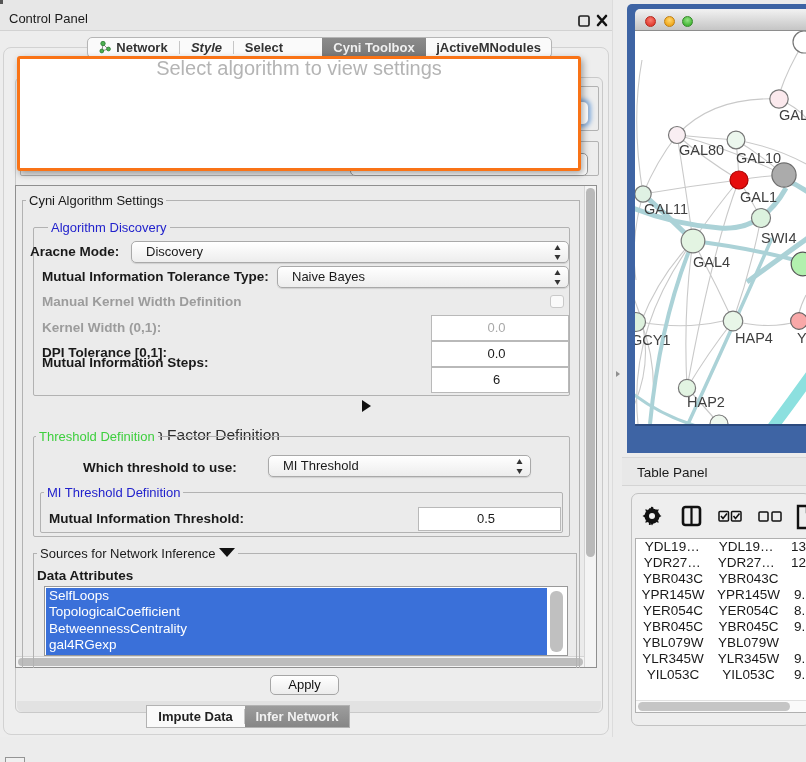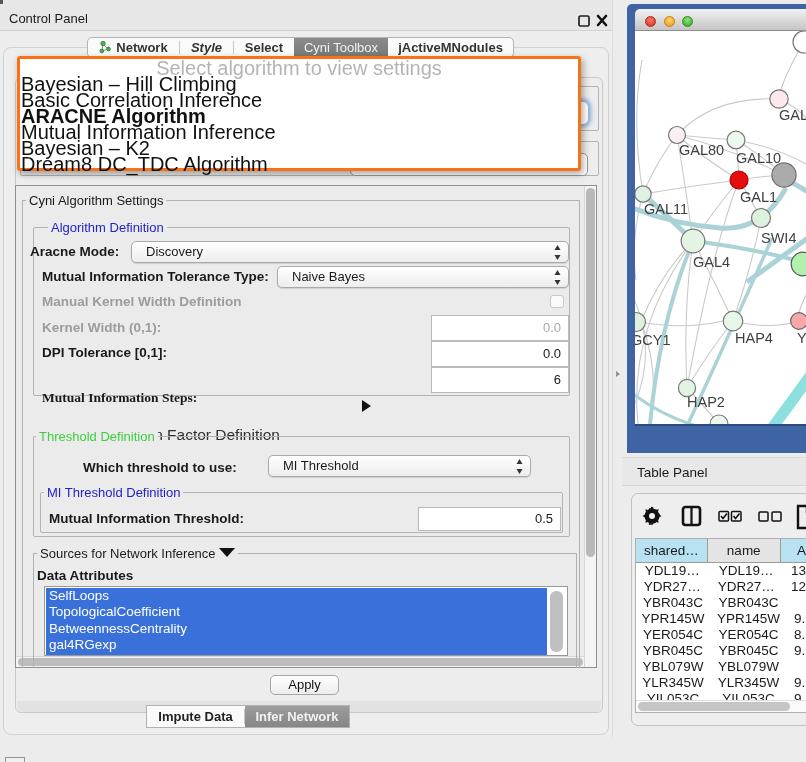--- a/index.html
+++ b/index.html
@@ -1,19 +1,19 @@
 <!DOCTYPE html>
 <html><head><meta charset="utf-8"><style>
 *{margin:0;padding:0;box-sizing:border-box;}
 html,body{width:806px;height:762px;}
 body{position:relative;font-family:"Liberation Sans",sans-serif;font-size:13px;background:#ececec;overflow:hidden;color:#1a1a1a;}
 .abs{position:absolute;}
 .b{font-weight:bold;}
 .gray{color:#9c9c9c;}
-.field{position:absolute;border:1px solid #b9b9b9;background:#fff;text-align:right;padding-right:7px;line-height:24px;}
+.field{position:absolute;border:1px solid #b9b9b9;background:#fff;text-align:center;padding-right:7px;line-height:24px;}
 .combo{position:absolute;border:1px solid #a9a9a9;border-radius:5px;background:linear-gradient(#ffffff,#ededed);line-height:20px;padding-left:14px;box-shadow:0 1px 1px rgba(0,0,0,0.12);}
 .carets{position:absolute;right:7px;top:3px;width:7px;height:15px;}
 .grp{position:absolute;border:1px solid #b2b2b2;border-radius:2px;}
 .gtitle{position:absolute;top:-8px;background:#ebebeb;padding:0 3px;line-height:15px;}
 .lbl{position:absolute;white-space:nowrap;font-size:13.5px;}
 </style></head>
 <body>
 
 <div class="abs" style="left:0;top:0;width:613px;height:737px;background:#ededed;border-right:1px solid #dcdcdc;"></div>
 <div class="abs" style="left:0;top:0;width:612px;height:31px;background:#e7e7e7;border-bottom:1px solid #d2d2d2;"></div>
@@ -31,21 +31,21 @@
     <svg width="13" height="13" viewBox="0 0 13 13" style="margin-right:4px;">
       <path d="M4 3 L3 10 M4 3 L9 8 M3 10 L9 8" stroke="#8a8a8a" stroke-width="1"></path>
       <circle cx="4" cy="2.5" r="2.2" fill="#4caf50" stroke="#2c7d32" stroke-width="0.8"></circle>
       <circle cx="2.8" cy="10" r="1.9" fill="#4caf50" stroke="#2c7d32" stroke-width="0.8"></circle>
       <circle cx="9.5" cy="8" r="1.9" fill="#4caf50" stroke="#2c7d32" stroke-width="0.8"></circle>
     </svg>Network</div>
   <div style="width:1px;background:#c6c6c6;margin:3px 0;"></div>
   <div style="width:53px;display:flex;align-items:center;justify-content:center;font-weight:bold;color:#333;font-style:italic;">Style</div>
   <div style="width:1px;background:#c6c6c6;margin:3px 0;"></div>
   <div style="width:60px;display:flex;align-items:center;justify-content:center;font-weight:bold;color:#333;">Select</div>
-  <div style="width:94px;display:flex;align-items:center;justify-content:center;font-weight:normal;color:#f0f0f0;background:linear-gradient(#8b8b8b,#787878);">Cyni Toolbox</div>
+  <div style="width:104px;display:flex;align-items:center;justify-content:center;font-weight:bold;color:#f0f0f0;background:linear-gradient(#8b8b8b,#787878);margin-left:28px;">Cyni Toolbox</div>
   <div style="width:125px;display:flex;align-items:center;justify-content:center;font-weight:bold;color:#333;">jActiveMNodules</div>
 </div>
 
 <div class="abs" style="left:15px;top:77px;width:588px;height:636px;border:1px solid #c9c9c9;border-radius:6px;background:#ededed;"></div>
 
 <div class="grp" style="left:20px;top:86px;width:579px;height:45px;"></div>
 <div class="abs" style="left:300px;top:101px;width:289px;height:24px;border:1px solid #9fb6d4;border-radius:6px;background:#fff;box-shadow:0 0 4px 2px #85aede;"></div>
 
 <div class="grp" style="left:20px;top:141px;width:579px;height:35px;"></div>
 <div class="abs" style="left:350px;top:153px;width:238px;height:23px;border:1px solid #9a9a9a;border-radius:5px;background:#fff;"></div>
@@ -56,39 +56,39 @@
 <div class="abs" style="left:585.5px;top:188px;width:9px;height:369px;background:#b9b9b9;border-radius:5px;"></div>
 
 <div class="abs" style="left:16px;top:656px;width:568px;height:11px;background:#f4f4f4;border-top:1px solid #d5d5d5;"></div>
 <div class="abs" style="left:18px;top:658px;width:565px;height:8px;background:#bdbdbd;border-radius:4px;"></div>
 
 <div class="grp" style="left:22px;top:200px;width:558px;height:468px;border-radius:0;border-bottom:none;">
   <span class="gtitle" style="left:3px;">Cyni Algorithm Settings</span>
 </div>
 
 <div class="grp" style="left:33px;top:227px;width:537px;height:169px;">
-  <span class="gtitle" style="left:14px;color:#2222cc;">Algorithm Definition</span>
+  <span class="gtitle" style="left:14px;color:#2222cc;">Algorithm Discovery</span>
 </div>
 <div class="lbl b" style="left:30px;top:244px;">Aracne Mode:</div>
 <div class="combo" style="left:131px;top:241px;width:438px;height:22px;">Discovery<svg class="carets" viewBox="0 0 7 15">
       <path d="M3.5 0 L6.5 5 H0.5 Z" fill="#333"></path>
       <path d="M3.5 15 L6.5 10 H0.5 Z" fill="#333"></path>
     </svg></div>
 <div class="lbl b" style="left:42px;top:269px;">Mutual Information Tolerance Type:</div>
 <div class="combo" style="left:277px;top:266px;width:292px;height:22px;">Naive Bayes<svg class="carets" viewBox="0 0 7 15">
       <path d="M3.5 0 L6.5 5 H0.5 Z" fill="#333"></path>
       <path d="M3.5 15 L6.5 10 H0.5 Z" fill="#333"></path>
     </svg></div>
 <div class="lbl b gray" style="left:42px;top:294px;">Manual Kernel Width Definition</div>
 <div class="abs" style="left:550px;top:295px;width:14px;height:13px;border:1px solid #c9c9c9;border-radius:3px;background:#fafafa;"></div>
 <div class="lbl b gray" style="left:42px;top:320px;">Kernel Width (0,1):</div>
 <div class="field" style="left:431px;top:315px;width:138px;height:26px;color:#a8a8a8;">0.0</div>
 <div class="lbl b" style="left:42px;top:345px;">DPI Tolerance [0,1]:</div>
 <div class="field" style="left:431px;top:341px;width:138px;height:26px;">0.0</div>
-<div class="lbl b" style="left:42px;top:390px;font-family:Liberation Serif, serif;">Mutual Information Steps:</div>
+<div class="lbl b" style="left:42px;top:355px;">Mutual Information Steps:</div>
 <div class="field" style="left:431px;top:367px;width:138px;height:26px;">6</div>
 
 <div class="lbl" style="left:41px;top:397px;font-size:15.5px;color:#2e2e2e;margin-top:29px;">Hub/Transcription Factor Definition</div>
 <div class="abs" style="left:362px;top:400px;width:0;height:0;border-left:9px solid #111;border-top:6px solid transparent;border-bottom:6px solid transparent;"></div>
 
 <div class="grp" style="left:33px;top:436px;width:537px;height:101px;">
   <span class="gtitle" style="left:2px;color:#3ecf3e;">Threshold Definition</span>
 </div>
 <div class="lbl b" style="left:83px;top:460px;">Which threshold to use:</div>
 <div class="combo" style="left:268px;top:455px;width:263px;height:22px;">MI Threshold<svg class="carets" viewBox="0 0 7 15">
@@ -120,21 +120,20 @@
   <div style="width:1px;background:#c6c6c6;margin:3px 0;"></div>
   <div style="width:104px;display:flex;align-items:center;justify-content:center;font-weight:bold;color:#f2f2f2;background:linear-gradient(#9d9d9d,#868686);">Infer Network</div>
 </div>
 
 <div class="abs" style="left:5px;top:757px;width:20px;height:10px;border:1.5px solid #949494;background:#f0f0f0;"></div>
 
 <div class="abs" style="left:616px;top:371px;width:0;height:0;border-left:4px solid #909090;border-top:3px solid transparent;border-bottom:3px solid transparent;"></div>
 
 <div class="abs" style="left:17px;top:56px;width:564px;height:115px;background:#fff;border:3px solid #f97316;border-radius:3px;box-shadow:2px 3px 7px rgba(0,0,0,0.35);font-size:20px;">
   <div style="text-align:center;color:#b4b4b4;line-height:16px;padding-top:1px;">Select algorithm to view settings</div>
-  <div style="padding-left:1px;line-height:16px;color:#111;">Bayesian – Hill Climbing<br>Basic Correlation Inference<br><span class="b">ARACNE Algorithm</span><br>Mutual Information Inference<br>Bayesian – K2<br>Dream8 DC_TDC Algorithm</div>
 </div>
 
 <div class="abs" style="left:627px;top:4px;width:179px;height:449px;background:#3e64a4;border-top-left-radius:5px;"></div>
 <div class="abs" style="left:635px;top:9px;width:171px;height:22px;background:linear-gradient(#f2f2f2,#c5c5c5);border-bottom:1px solid #8e8e8e;border-top-left-radius:5px;"></div>
 <div class="abs" style="left:645px;top:16px;width:11px;height:11px;border-radius:50%;background:radial-gradient(circle at 50% 35%,#f87d72,#e33f33 70%);border:0.5px solid #b5281e;"></div>
 <div class="abs" style="left:664px;top:16px;width:11px;height:11px;border-radius:50%;background:radial-gradient(circle at 50% 35%,#ffd76e,#f0a91e 70%);border:0.5px solid #c07f12;"></div>
 <div class="abs" style="left:682px;top:16px;width:11px;height:11px;border-radius:50%;background:radial-gradient(circle at 50% 35%,#95e385,#47b838 70%);border:0.5px solid #35882a;"></div>
 
 <div class="abs" style="left:635px;top:31px;width:171px;height:393px;background:#fff;overflow:hidden;">
 <svg width="171" height="393" viewBox="635 31 171 393" style="position:absolute;left:0;top:0;">
@@ -236,25 +235,20 @@
     <rect x="91.5" y="7.5" width="9.5" height="9.5" rx="1"></rect>
     <path d="M81 12 l2 2.5 4-5" stroke-width="1.6"></path>
     <path d="M93.5 12 l2 2.5 4-5" stroke-width="1.6"></path>
     <rect x="119" y="8" width="9" height="9" rx="1"></rect>
     <rect x="132" y="8" width="9" height="9" rx="1"></rect>
   </g>
   <path d="M158 2 h9 v6 h6 v16 h-15 z" fill="none" stroke="#111" stroke-width="2.4"></path>
 </svg>
 
 <div class="abs" style="left:635px;top:538px;width:171px;height:175px;background:#fff;border:1px solid #b0b0b0;border-right:none;overflow:hidden;">
-  <div style="display:flex;height:24px;border-bottom:1px solid #9a9a9a;text-align:center;line-height:23px;font-size:13.5px;">
-    <div style="width:74px;background:#b8e2f2;border-right:1px solid #9a9a9a;">shared…</div>
-    <div style="width:76px;background:#e4e4e4;border-right:1px solid #9a9a9a;">name</div>
-    <div style="flex:1;background:#b8e2f2;padding-left:16px;">A</div>
-  </div>
   <div style="font-size:13.5px;line-height:16px;">
     <div style="display:flex;">
         <div style="width:74px;text-align:center;">YDL19…</div>
         <div style="width:77px;text-align:center;">YDL19…</div>
         <div style="padding-left:7px;">13</div>
       </div>
     <div style="display:flex;">
         <div style="width:74px;text-align:center;">YDR27…</div>
         <div style="width:77px;text-align:center;">YDR27…</div>
         <div style="padding-left:7px;">12</div>

